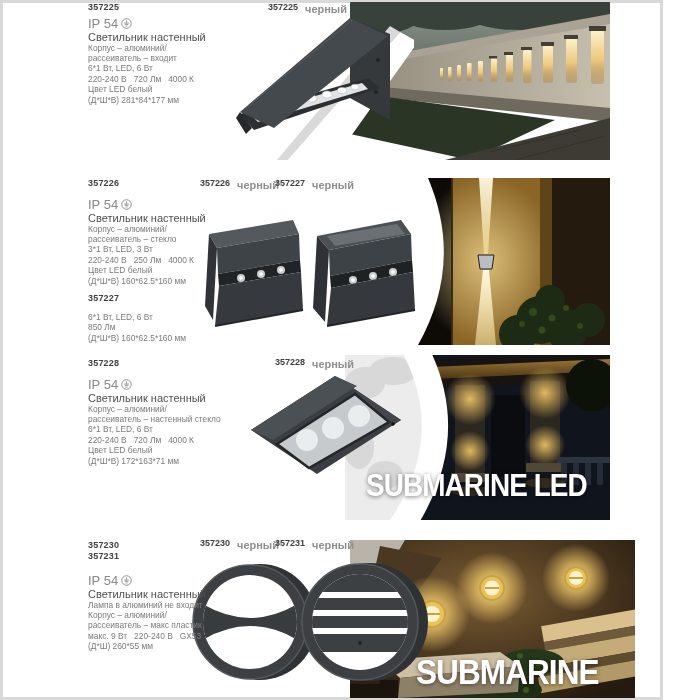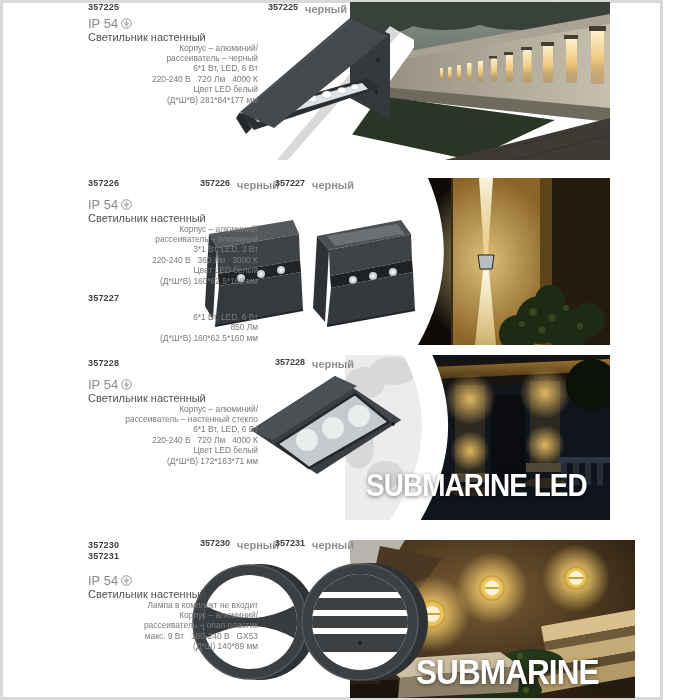--- a/index.html
+++ b/index.html
@@ -6,21 +6,21 @@
   .page{
     position:relative;width:663px;height:700px;background:#ffffff;
     overflow:hidden;font-family:"Liberation Sans",sans-serif;
     box-shadow:inset 0 0 0 3px #d9d9d9;
   }
   .abs{position:absolute;}
   .info{position:absolute;width:170px;}
   .code{font-weight:bold;font-size:9px;color:#3f3f3f;letter-spacing:.2px;line-height:11px;}
   .ip-row{display:flex;align-items:center;gap:3px;color:#8a8a8a;font-size:13px;}
   .title{font-weight:normal;font-size:11px;color:#4f4f4f;line-height:10.5px;}
-  .spec{font-size:8.4px;color:#7b7b7b;line-height:10.4px;white-space:pre;text-align:right;}
+  .spec{font-size:8.4px;color:#7b7b7b;line-height:10.4px;white-space:pre;}
   .variant-code{position:absolute;font-weight:bold;font-size:9px;color:#3f3f3f;}
   .variant-color{position:absolute;font-size:11px;color:#8f8f8f;font-weight:bold;}
   .photo{position:absolute;overflow:hidden;}
   .photo svg{display:block;}
   .series-label{
     position:absolute;color:#ffffff;font-weight:bold;letter-spacing:-1px;
     transform:scaleX(.9);transform-origin:left top;
     text-shadow:0 1px 5px rgba(0,0,0,.5);white-space:nowrap;
   }
   .mt3{margin-top:3px}.mt1{margin-top:1px}.mt7{margin-top:7px}.mt8{margin-top:8px}.mt11{margin-top:11px}
@@ -118,21 +118,21 @@
         <g stroke="#8a8a8a" stroke-width=".9" fill="none">
           <line x1="6" y1="2.6" x2="6" y2="5.6"></line>
             <line x1="3.3" y1="5.6" x2="8.7" y2="5.6"></line>
           <line x1="4.1" y1="7.2" x2="7.9" y2="7.2"></line>
             <line x1="5" y1="8.8" x2="7" y2="8.8"></line>
         </g>
       </svg>
     </div>
     <div class="title mt1">Светильник настенный</div>
     <div class="spec">Корпус – алюминий/</div>
-    <div class="spec">рассеиватель – черный</div>
+    <div class="spec">рассеиватель – входит</div>
     <div class="spec">6*1 Вт, LED, 6 Вт</div>
     <div class="spec">220-240 В   720 Лм   4000 К</div>
     <div class="spec">Цвет LED белый</div>
     <div class="spec">(Д*Ш*В) 281*84*177 мм</div>
   </div>
 
   <span class="variant-code" style="left:268px;top:2px;">357225</span>
   <span class="variant-color" style="left:305px;top:3px;">черный</span>
 
   <div class="photo" style="left:390px;top:178px;width:220px;height:167px;">
@@ -220,23 +220,23 @@
         <g stroke="#8a8a8a" stroke-width=".9" fill="none">
           <line x1="6" y1="2.6" x2="6" y2="5.6"></line>
             <line x1="3.3" y1="5.6" x2="8.7" y2="5.6"></line>
           <line x1="4.1" y1="7.2" x2="7.9" y2="7.2"></line>
             <line x1="5" y1="8.8" x2="7" y2="8.8"></line>
         </g>
       </svg>
     </div>
     <div class="title mt1">Светильник настенный</div>
     <div class="spec">Корпус – алюминий/</div>
-    <div class="spec">рассеиватель – алюминий</div>
+    <div class="spec">рассеиватель – стекло</div>
     <div class="spec">3*1 Вт, LED, 3 Вт</div>
-    <div class="spec">220-240 В   360 Лм   3000 К</div>
+    <div class="spec">220-240 В   250 Лм   4000 К</div>
     <div class="spec">Цвет LED белый</div>
     <div class="spec">(Д*Ш*В) 160*62.5*160 мм</div>
     <div class="code mt7">357227</div>
     <div class="spec mt8">6*1 Вт, LED, 6 Вт</div>
     <div class="spec">850 Лм</div>
     <div class="spec">(Д*Ш*В) 160*62.5*160 мм</div>
   </div>
 
   <span class="variant-code" style="left:200px;top:178px;">357226</span>
   <span class="variant-color" style="left:237px;top:179px;">черный</span>
@@ -428,25 +428,25 @@
         <circle cx="6" cy="6" r="5.2" fill="none" stroke="#8a8a8a" stroke-width="1"></circle>
         <g stroke="#8a8a8a" stroke-width=".9" fill="none">
           <line x1="6" y1="2.6" x2="6" y2="5.6"></line>
             <line x1="3.3" y1="5.6" x2="8.7" y2="5.6"></line>
           <line x1="4.1" y1="7.2" x2="7.9" y2="7.2"></line>
             <line x1="5" y1="8.8" x2="7" y2="8.8"></line>
         </g>
       </svg>
     </div>
     <div class="title mt1">Светильник настенный</div>
-    <div class="spec">Лампа в комплект не входит</div>
+    <div class="spec">Лампа в алюминий не входит</div>
     <div class="spec">Корпус – алюминий/</div>
-    <div class="spec">рассеиватель – опал пластик</div>
-    <div class="spec">макс. 9 Вт   180-240 В   GX53</div>
-    <div class="spec">(Д*Ш) 140*89 мм</div>
+    <div class="spec">рассеиватель – макс пластик</div>
+    <div class="spec">макс. 9 Вт   220-240 В   GX53</div>
+    <div class="spec">(Д*Ш) 260*55 мм</div>
   </div>
 
   <span class="variant-code" style="left:200px;top:538px;">357230</span>
   <span class="variant-color" style="left:237px;top:539px;">черный</span>
   <span class="variant-code" style="left:275px;top:538px;">357231</span>
   <span class="variant-color" style="left:312px;top:539px;">черный</span>
 
   <div class="series-label" style="left:416px;top:652px;font-size:35px;">SUBMARINE</div>
 
 </div>

